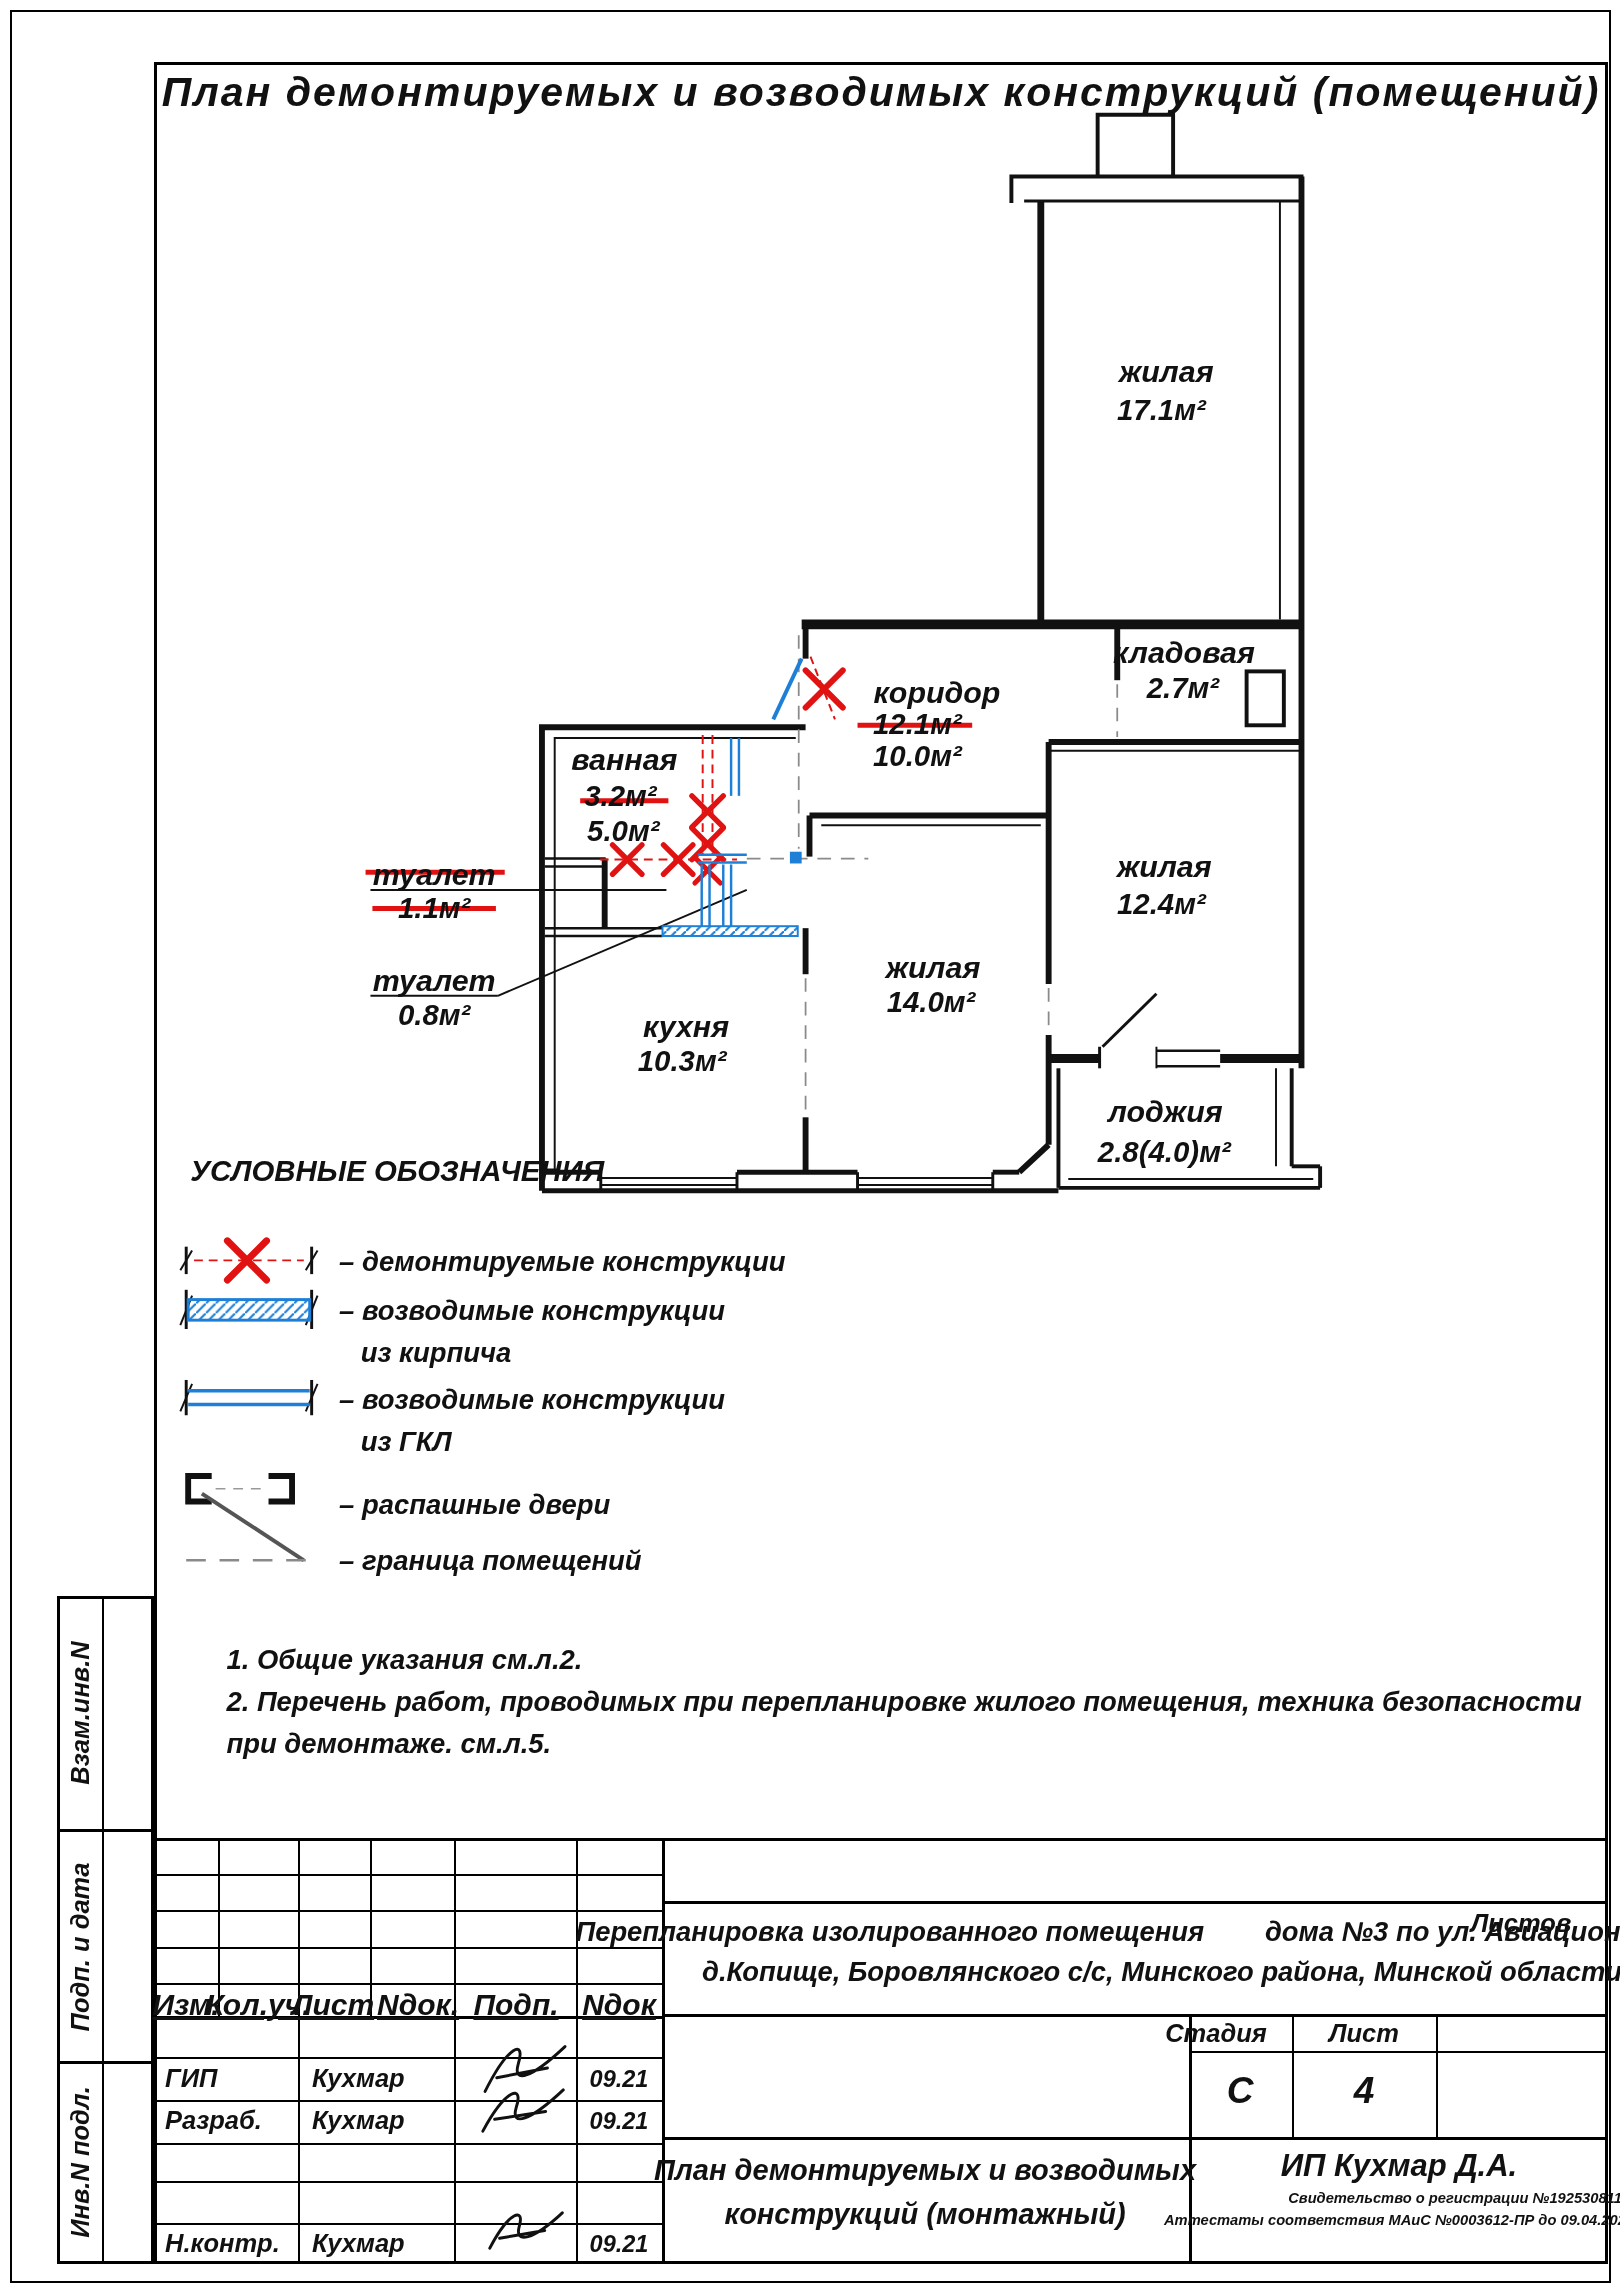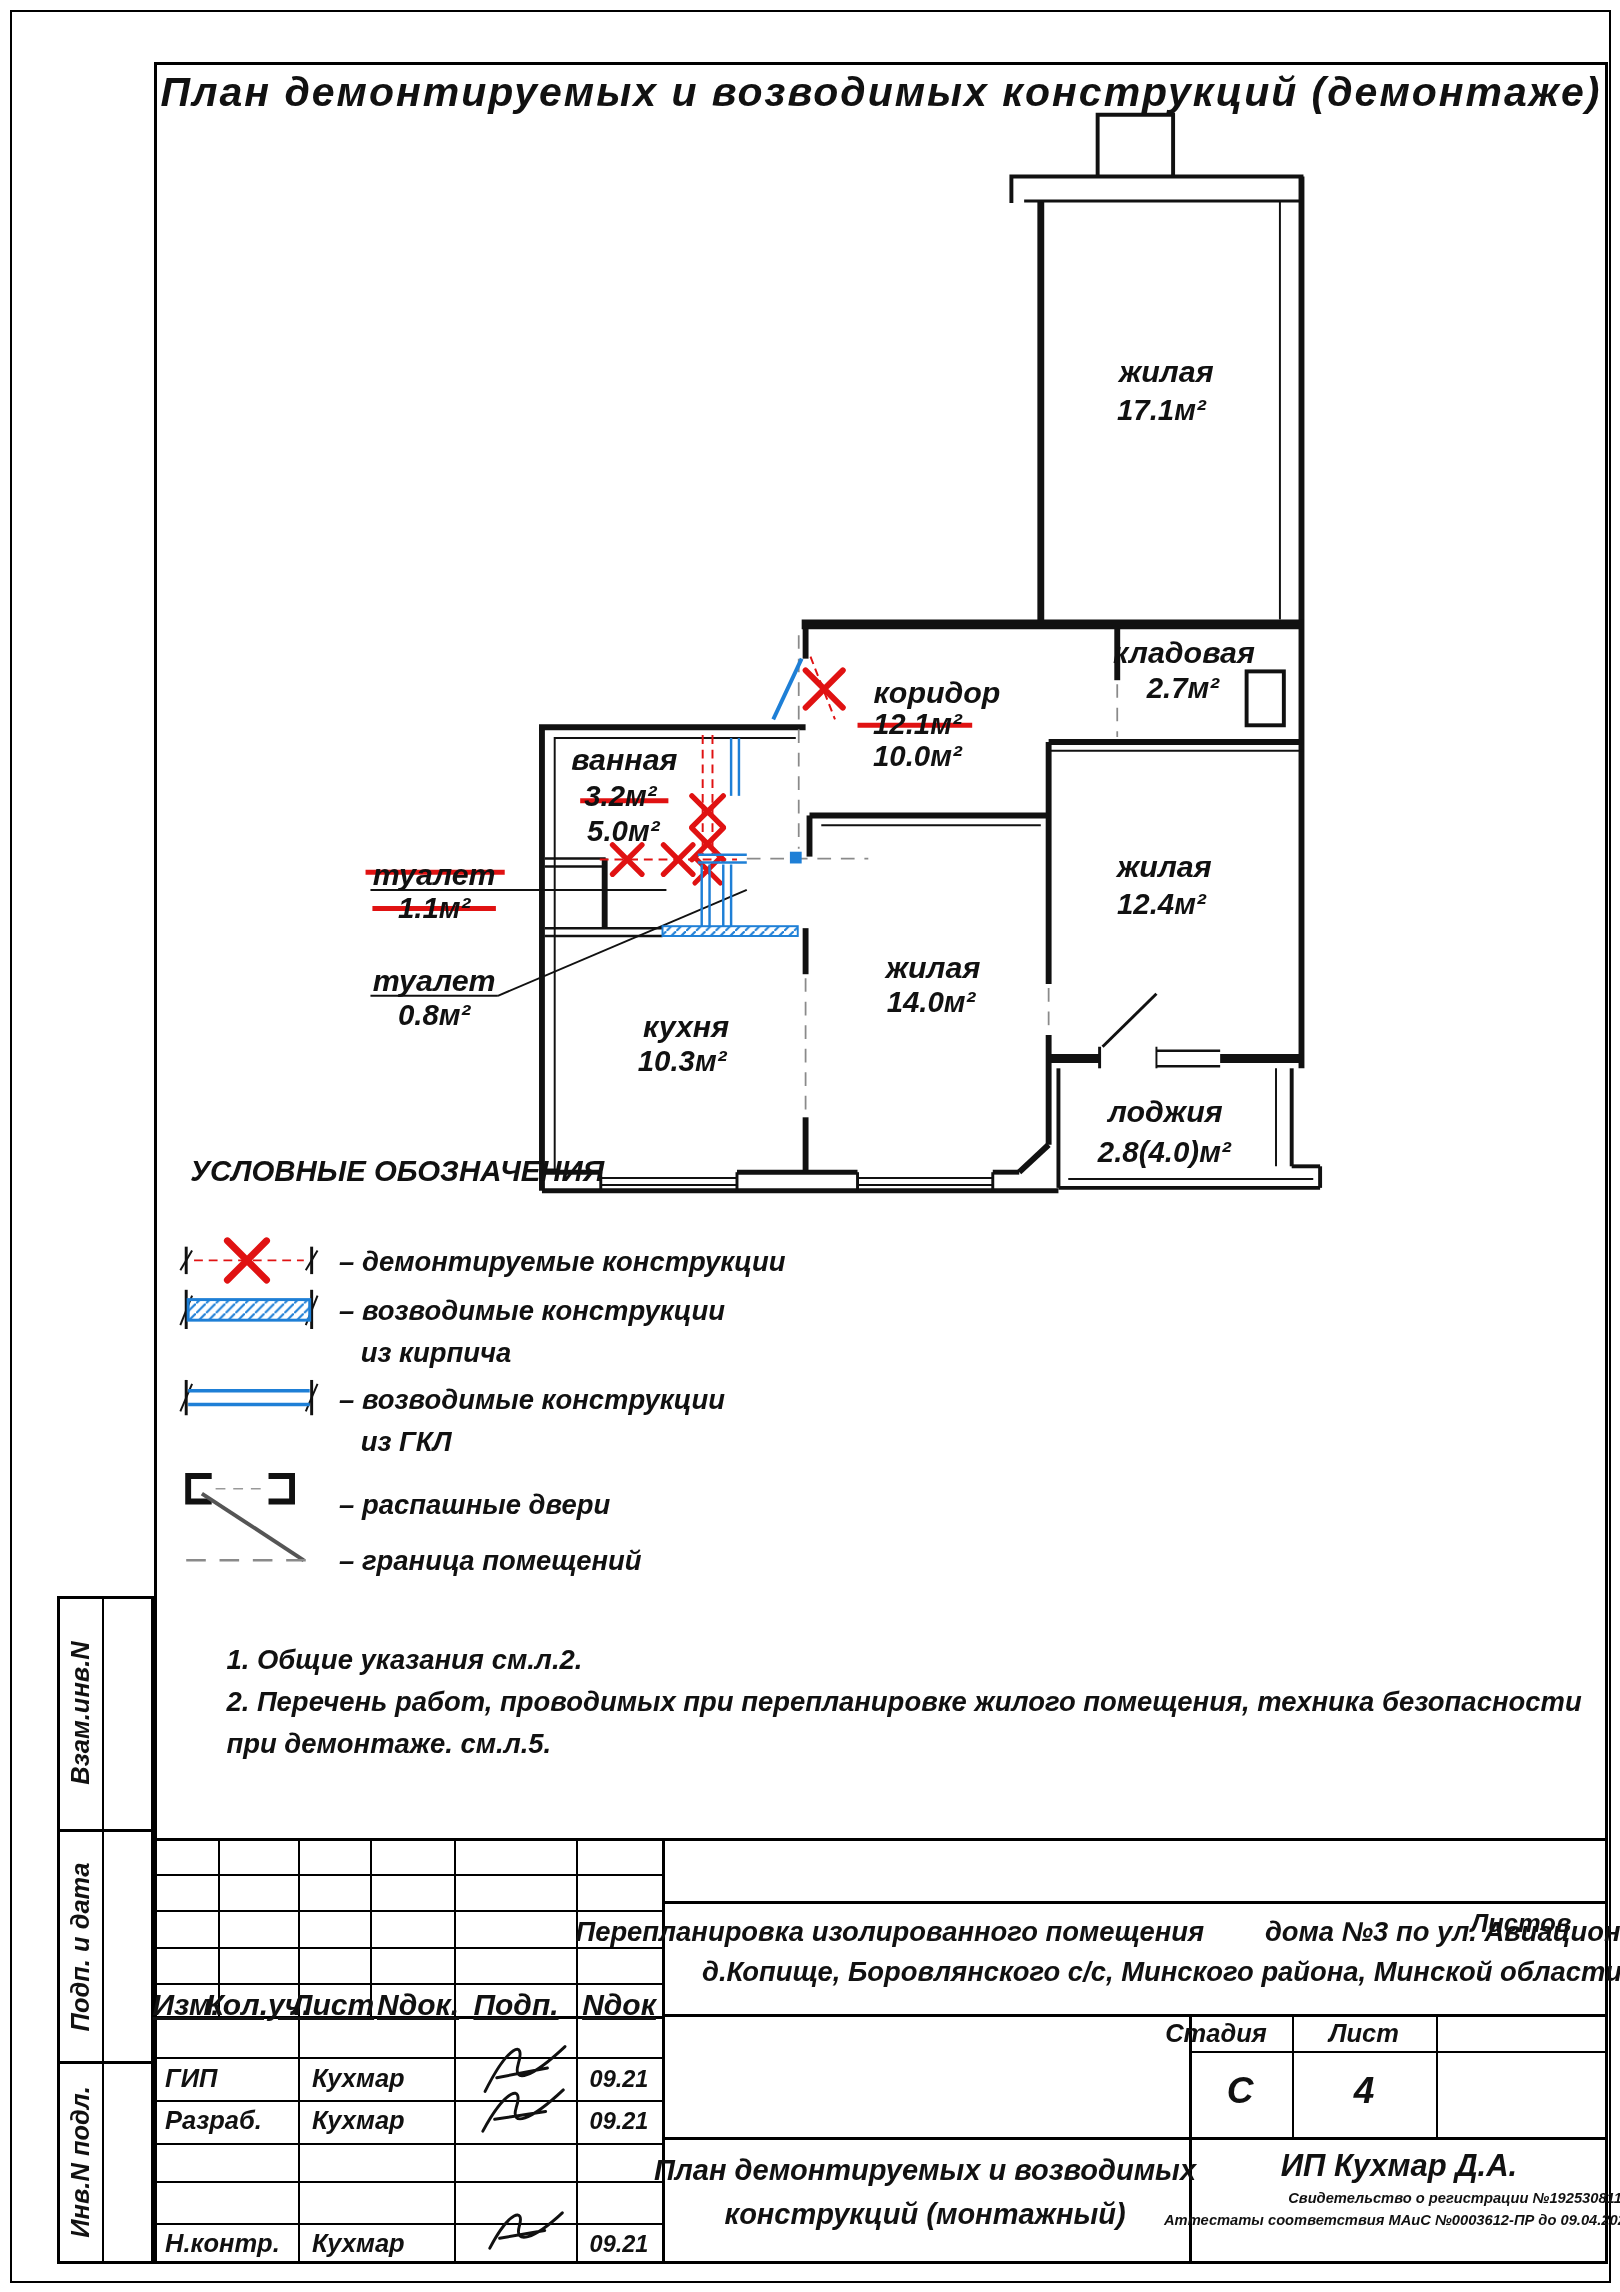--- a/index.html
+++ b/index.html
@@ -34,21 +34,21 @@
                 font-style:italic; font-weight:600; font-size:25.5px; white-space:nowrap; }
   .sig { position:absolute; }
 </style>
 </head>
 <body>
 
 <div class="page">
   <div class="outer-border"></div>
   <div class="frame"></div>
 
-  <div class="sheet-title">План демонтируемых и возводимых конструкций (демонтаже)</div>
+  <div class="sheet-title">План демонтируемых и возводимых конструкций (помещений)</div>
 
   <svg class="plan-svg" width="1620" height="1823" viewBox="0 0 1653 1860">
     <defs>
       <pattern id="brickHatch" width="10" height="10" patternUnits="userSpaceOnUse">
         <line x1="0" y1="10" x2="10" y2="0" stroke="#1e7fd6" stroke-width="2.2"></line>
       </pattern>
     </defs>
 
     <g stroke="#111" fill="none">
       <path d="M1032 207 V180 H1330" stroke-width="4"></path>

